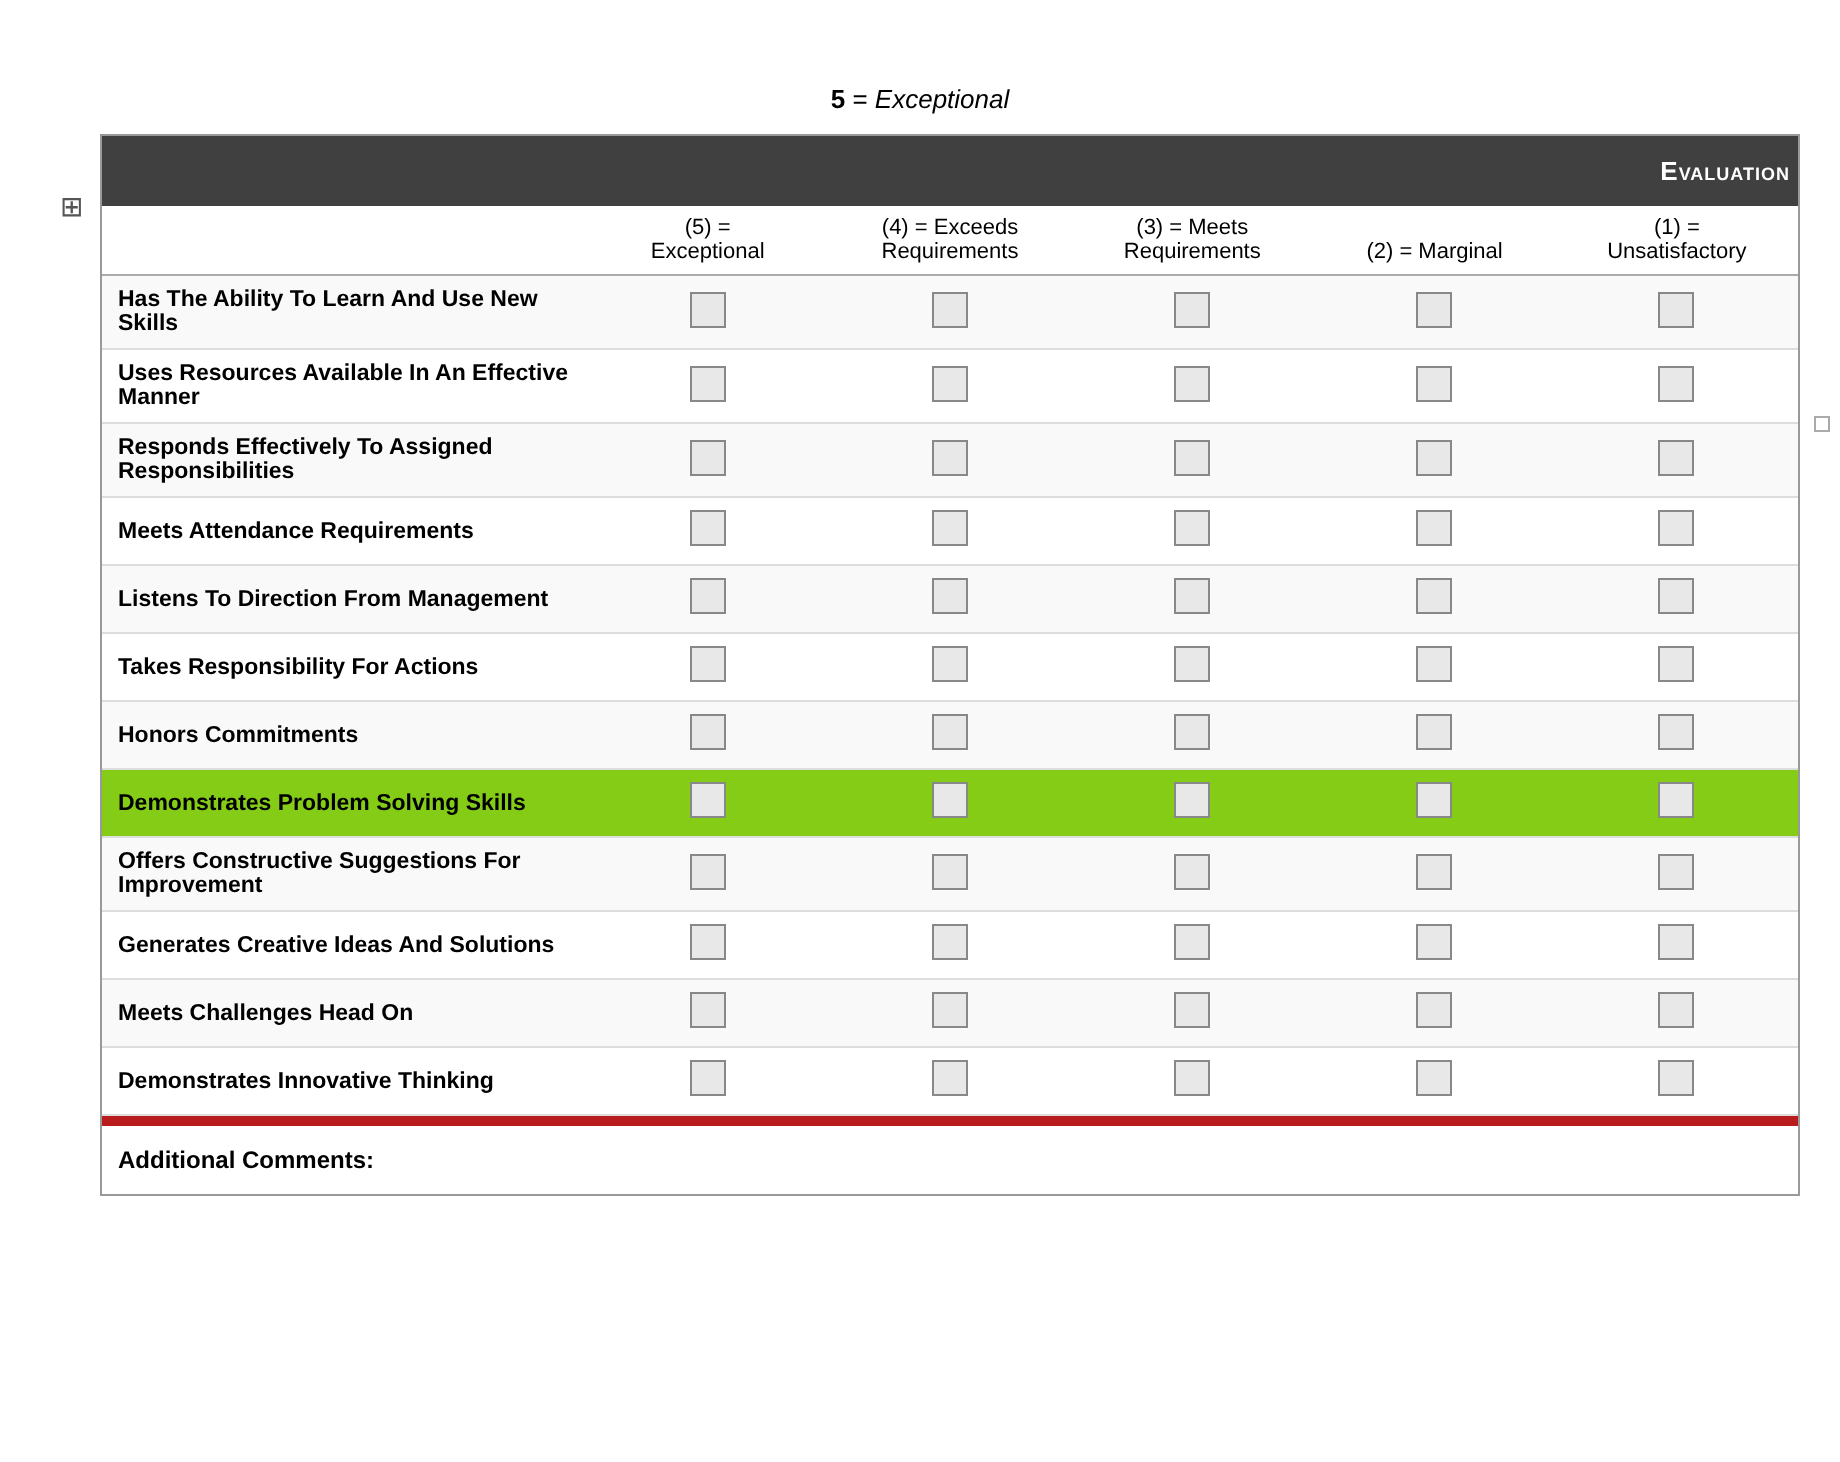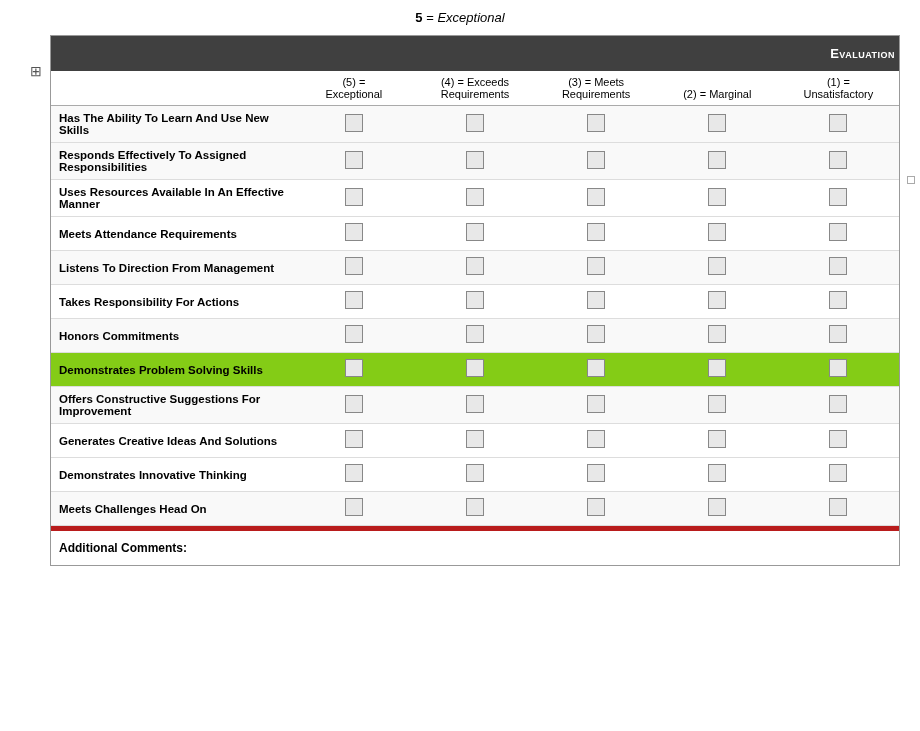--- a/index.html
+++ b/index.html
@@ -7,20 +7,21 @@
       font-family: Arial, sans-serif;
       font-size: 12px;
       background: #fff;
       color: #000;
       padding: 10px 20px;
     }
     .top-label {
       text-align: center;
       font-size: 13px;
       margin-bottom: 10px;
+      margin-top: 32px;
     }
     .top-label .num {
       font-weight: bold;
     }
     .top-label .word {
       font-style: italic;
     }
     .table-wrapper {
       position: relative;
       border: 1px solid #999;
@@ -124,30 +125,30 @@
       </thead>
       <tbody id="table-body">
           <tr style="background: rgb(249, 249, 249); margin-top: 40px;">
             <td class="row-label">Has The Ability To Learn And Use New Skills</td>
             <td class="checkbox-cell"><span class="checkbox-box"></span></td>
             <td class="checkbox-cell"><span class="checkbox-box"></span></td>
             <td class="checkbox-cell"><span class="checkbox-box"></span></td>
             <td class="checkbox-cell"><span class="checkbox-box"></span></td>
             <td class="checkbox-cell"><span class="checkbox-box"></span></td>
           </tr>
+          <tr style="background: rgb(255, 255, 255);">
+            <td class="row-label">Uses Resources Available In An Effective Manner</td>
+            <td class="checkbox-cell"><span class="checkbox-box"></span></td>
+            <td class="checkbox-cell"><span class="checkbox-box"></span></td>
+            <td class="checkbox-cell"><span class="checkbox-box"></span></td>
+            <td class="checkbox-cell"><span class="checkbox-box"></span></td>
+            <td class="checkbox-cell"><span class="checkbox-box"></span></td>
+          </tr>
           <tr style="background: rgb(249, 249, 249);">
             <td class="row-label">Responds Effectively To Assigned Responsibilities</td>
-            <td class="checkbox-cell"><span class="checkbox-box"></span></td>
-            <td class="checkbox-cell"><span class="checkbox-box"></span></td>
-            <td class="checkbox-cell"><span class="checkbox-box"></span></td>
-            <td class="checkbox-cell"><span class="checkbox-box"></span></td>
-            <td class="checkbox-cell"><span class="checkbox-box"></span></td>
-          </tr>
-          <tr style="background: rgb(255, 255, 255);">
-            <td class="row-label">Uses Resources Available In An Effective Manner</td>
             <td class="checkbox-cell"><span class="checkbox-box"></span></td>
             <td class="checkbox-cell"><span class="checkbox-box"></span></td>
             <td class="checkbox-cell"><span class="checkbox-box"></span></td>
             <td class="checkbox-cell"><span class="checkbox-box"></span></td>
             <td class="checkbox-cell"><span class="checkbox-box"></span></td>
           </tr>
           <tr style="background: rgb(255, 255, 255);">
             <td class="row-label">Meets Attendance Requirements</td>
             <td class="checkbox-cell"><span class="checkbox-box"></span></td>
             <td class="checkbox-cell"><span class="checkbox-box"></span></td>
@@ -196,30 +197,30 @@
             <td class="checkbox-cell"><span class="checkbox-box"></span></td>
           </tr>
           <tr style="background: rgb(255, 255, 255);">
             <td class="row-label">Generates Creative Ideas And Solutions</td>
             <td class="checkbox-cell"><span class="checkbox-box"></span></td>
             <td class="checkbox-cell"><span class="checkbox-box"></span></td>
             <td class="checkbox-cell"><span class="checkbox-box"></span></td>
             <td class="checkbox-cell"><span class="checkbox-box"></span></td>
             <td class="checkbox-cell"><span class="checkbox-box"></span></td>
           </tr>
+          <tr style="background: rgb(249, 249, 249);">
+            <td class="row-label">Meets Challenges Head On</td>
+            <td class="checkbox-cell"><span class="checkbox-box"></span></td>
+            <td class="checkbox-cell"><span class="checkbox-box"></span></td>
+            <td class="checkbox-cell"><span class="checkbox-box"></span></td>
+            <td class="checkbox-cell"><span class="checkbox-box"></span></td>
+            <td class="checkbox-cell"><span class="checkbox-box"></span></td>
+          </tr>
           <tr style="background: rgb(255, 255, 255);">
             <td class="row-label">Demonstrates Innovative Thinking</td>
-            <td class="checkbox-cell"><span class="checkbox-box"></span></td>
-            <td class="checkbox-cell"><span class="checkbox-box"></span></td>
-            <td class="checkbox-cell"><span class="checkbox-box"></span></td>
-            <td class="checkbox-cell"><span class="checkbox-box"></span></td>
-            <td class="checkbox-cell"><span class="checkbox-box"></span></td>
-          </tr>
-          <tr style="background: rgb(249, 249, 249);">
-            <td class="row-label">Meets Challenges Head On</td>
             <td class="checkbox-cell"><span class="checkbox-box"></span></td>
             <td class="checkbox-cell"><span class="checkbox-box"></span></td>
             <td class="checkbox-cell"><span class="checkbox-box"></span></td>
             <td class="checkbox-cell"><span class="checkbox-box"></span></td>
             <td class="checkbox-cell"><span class="checkbox-box"></span></td>
           </tr>
         </tbody>
     </table>
     <div class="additional-comments">
       <span>Additional Comments:</span>

